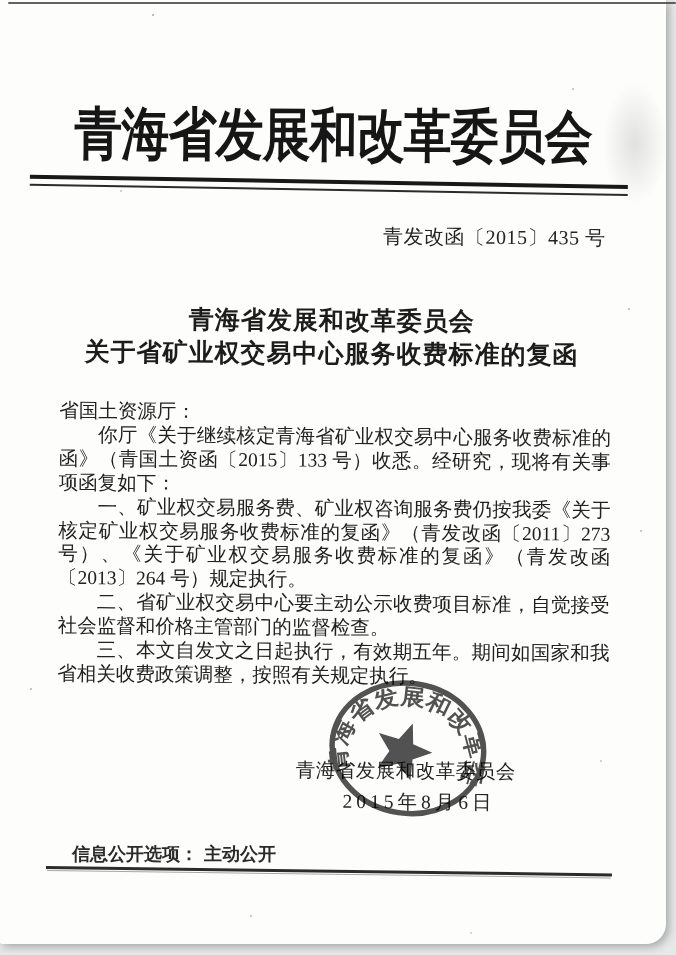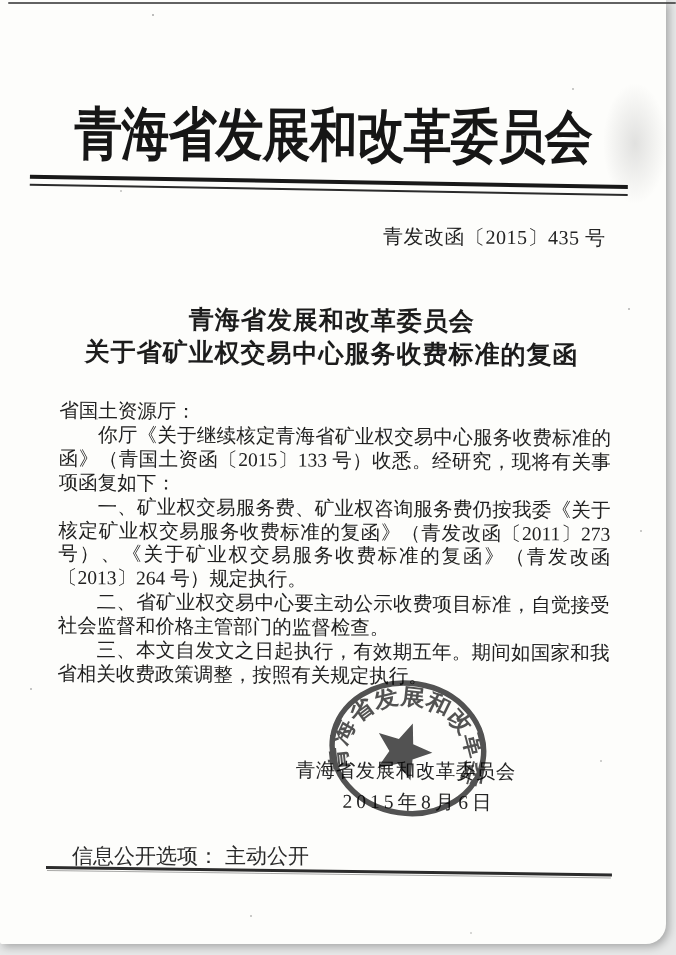--- a/index.html
+++ b/index.html
@@ -75,21 +75,21 @@
     position:absolute;left:347px;top:786px;
     font-size:19.5px;letter-spacing:4px;white-space:nowrap;color:#242424;
   }
   .seal{
     position:absolute;left:320px;top:658px;width:200px;height:178px;
     mix-blend-mode:multiply;opacity:.82;
   }
   .footer-text{
     position:absolute;left:72px;top:842px;
     font-family:"Liberation Sans","DejaVu Sans",sans-serif;
-    font-weight:normal;font-size:21px;color:#2a2a2a;white-space:nowrap;
+    font-weight:bold;font-size:18px;color:#2a2a2a;white-space:nowrap;
   }
   .footer-text .value{margin-left:6px;}
   .footer-line{
     position:absolute;left:46px;top:866px;width:566px;height:3px;
     background:#2c2c2c;transform:rotate(.75deg);transform-origin:left center;
     box-shadow:0 3px 0 -1px rgba(40,40,40,.4);
   }
   .seal-ring{fill:none;stroke:#2b2b2b;stroke-width:5.5;}
   .seal-arc-text{font-size:22px;font-weight:bold;fill:#2b2b2b;
     font-family:"Liberation Serif","DejaVu Serif",serif;}

